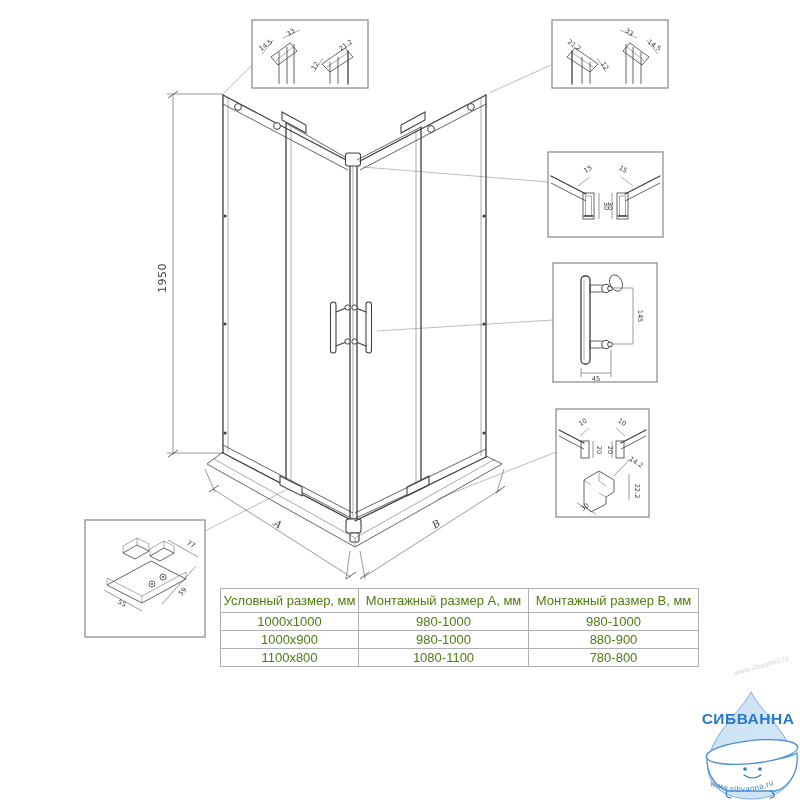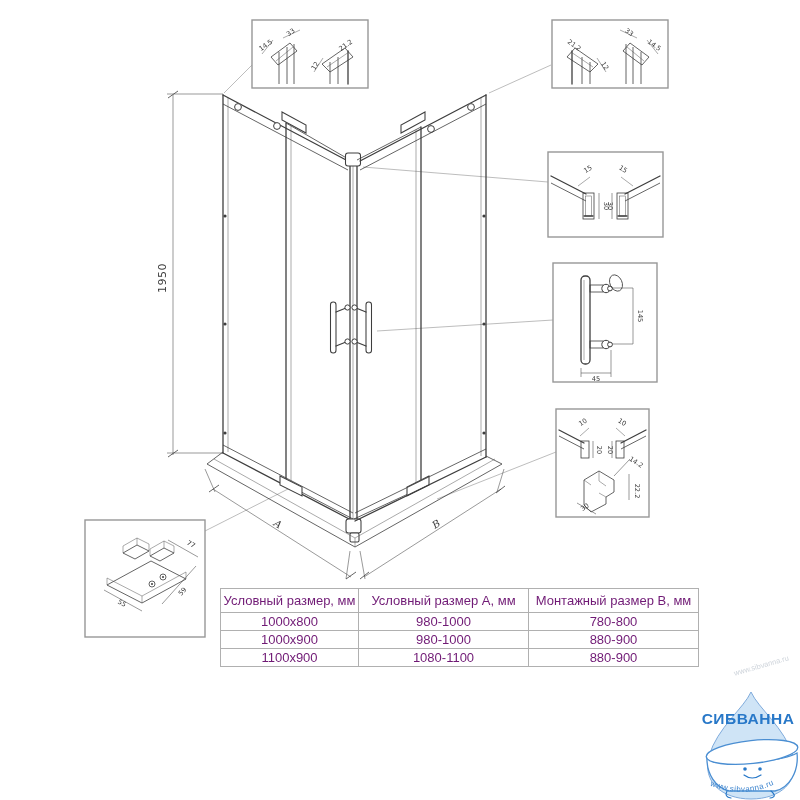--- a/index.html
+++ b/index.html
@@ -22,21 +22,21 @@
   .brand{font-family:"Liberation Sans",sans-serif;font-weight:bold;font-size:15.5px;
          fill:#2878c8;letter-spacing:.5px;}
   .site{font-family:"Liberation Sans",sans-serif;font-size:8px;fill:#3f86cf;letter-spacing:.4px;}
   .siteFaint{font-family:"Liberation Sans",sans-serif;font-size:7.5px;fill:#cdd3da;}
   .tub{fill:#fff;stroke:#4a8ed2;stroke-width:1.3;}
   .face{stroke:#2878c8;stroke-width:1.2;fill:none;stroke-linecap:round;}
   
   #sizeTable{position:absolute;left:220px;top:588px;}
   table{border-collapse:collapse;table-layout:fixed;width:478px;}
   th,td{border:1px solid #b0b0b0;font-family:"Liberation Sans",sans-serif;
-        font-size:13px;color:#701a75;text-align:center;padding:0;font-weight:normal;}
+        font-size:13px;color:#4d7c0f;text-align:center;padding:0;font-weight:normal;}
   th{height:23px;}
   td{height:17px;}
   col.c1{width:138px;} col.c2{width:170px;} col.c3{width:170px;}
 </style>
 </head>
 <body>
 
 <div id="stage">
 
 <svg id="draw" width="800" height="800" viewBox="0 0 800 800">
@@ -314,36 +314,36 @@
   <div id="sizeTable">
     <table>
       <colgroup>
           <col class="c1">
           <col class="c2">
           <col class="c3">
         </colgroup>
       <thead>
         <tr>
           <th>Условный размер, мм</th>
-          <th>Условный размер A, мм</th>
+          <th>Монтажный размер A, мм</th>
           <th>Монтажный размер B, мм</th>
         </tr>
       </thead>
       <tbody>
         <tr>
-          <td>1000x800</td>
+          <td>1000x1000</td>
           <td>980-1000</td>
-          <td>780-800</td>
+          <td>980-1000</td>
         </tr>
         <tr>
           <td>1000x900</td>
           <td>980-1000</td>
           <td>880-900</td>
         </tr>
         <tr>
-          <td>1100x900</td>
+          <td>1100x800</td>
           <td>1080-1100</td>
-          <td>880-900</td>
+          <td>780-800</td>
         </tr>
       </tbody>
     </table>
   </div>
 </div>
 
 </body></html>

